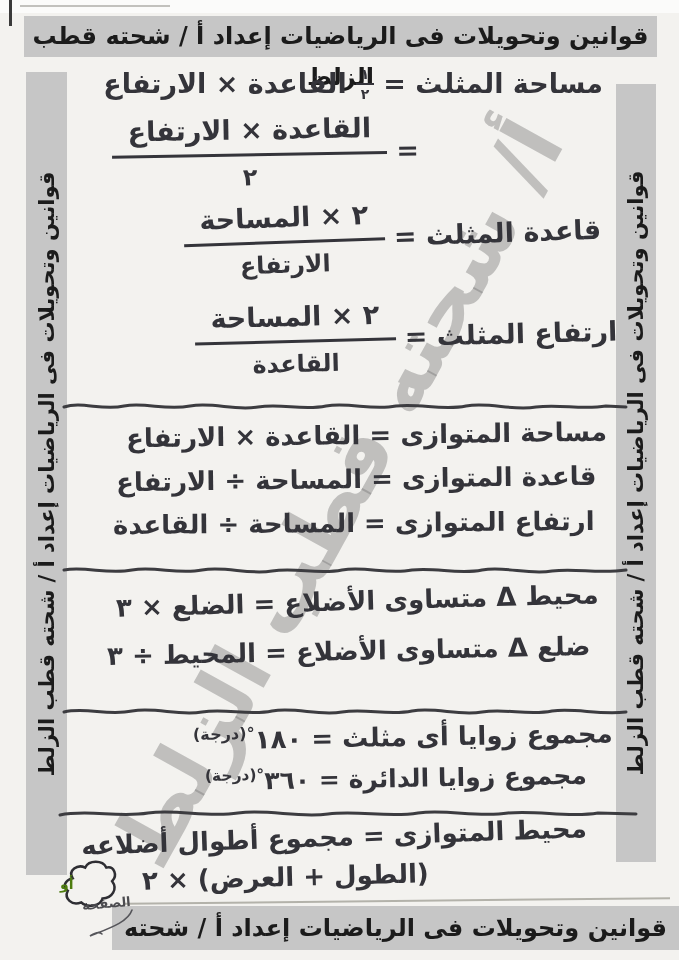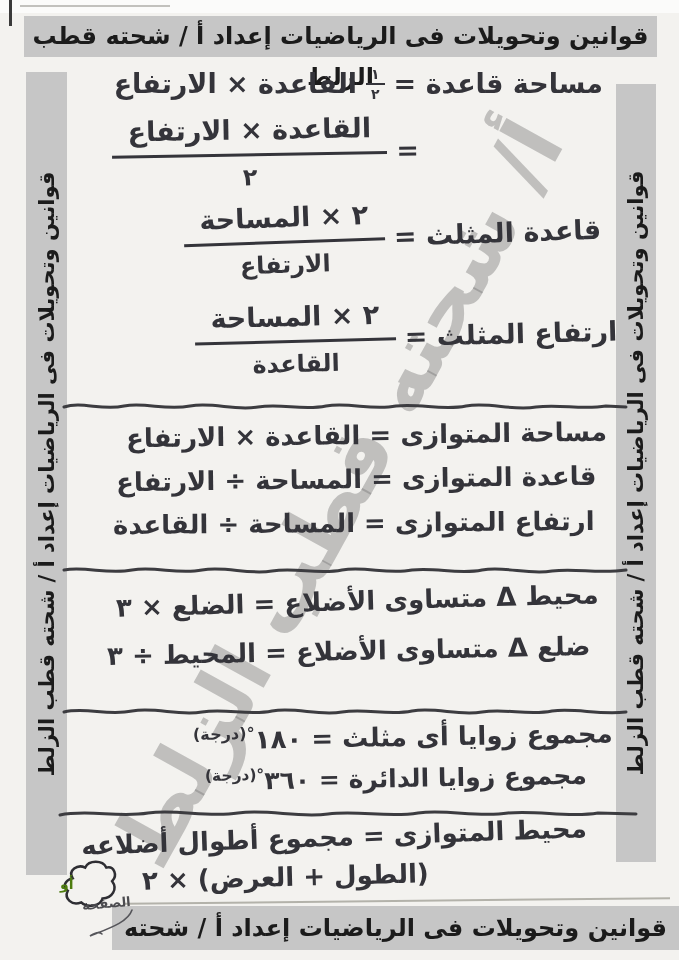--- a/index.html
+++ b/index.html
@@ -83,21 +83,21 @@
   <div class="banner top">قوانين وتحويلات فى الرياضيات إعداد أ / شحته قطب الزلط</div>
   <div class="banner bottom">قوانين وتحويلات فى الرياضيات إعداد أ / شحته قطب</div>
   <div class="side-banner left">
     <span class="rot">قوانين وتحويلات فى الرياضيات إعداد أ / شحته قطب الزلط</span>
   </div>
   <div class="side-banner right">
     <span class="rot">قوانين وتحويلات فى الرياضيات إعداد أ / شحته قطب الزلط</span>
   </div>
 
   <div class="hw hw-flex" style="top:66px;right:76px;font-size:27px;">
-    <span>مساحة قاعدة =</span>
+    <span>مساحة المثلث =</span>
     <span class="half">
       <span class="num">١</span>
       <span class="den">٢</span>
     </span>
     <span>القاعدة × الارتفاع</span>
   </div>
 
   <div class="hw hw-flex" style="top:112px;right:260px;font-size:27px;transform:rotate(-1deg);">
     <span>=</span>
     <span class="frac">

